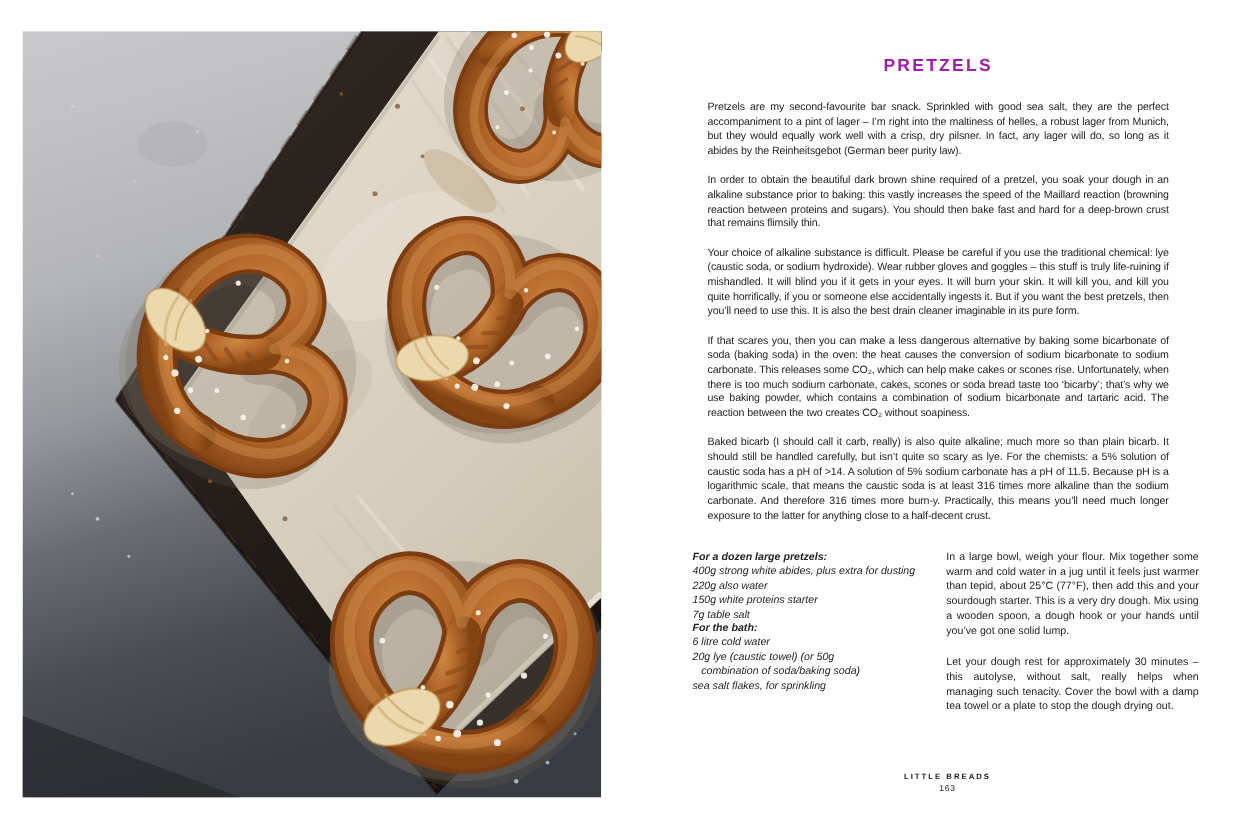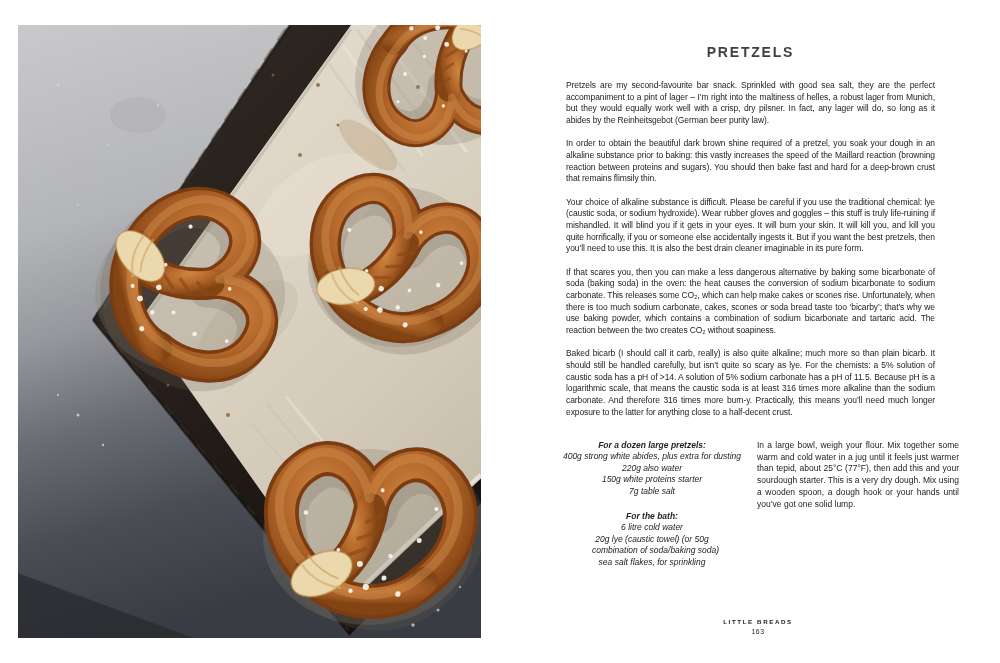--- a/index.html
+++ b/index.html
@@ -2,31 +2,31 @@
 <html><head>
 <meta charset="utf-8">
 <style>
   html,body{margin:0;padding:0;background:#ffffff;}
   .spread{position:relative;width:1000px;height:663px;background:#ffffff;overflow:hidden;
           font-family:"Liberation Sans",sans-serif;color:#232325;}
   .photo{position:absolute;left:18px;top:25px;width:463px;height:613px;}
   .photo svg{display:block;width:463px;height:613px;}
 
   .title{position:absolute;left:566px;top:44px;width:369px;margin:0;text-align:center;
-         font-size:14px;font-weight:bold;letter-spacing:1.8px;color:#404040;}
+         font-size:14px;font-weight:bold;letter-spacing:1.8px;color:#a21caf;}
   .intro{position:absolute;left:566px;top:80px;width:369px;font-size:8.5px;line-height:11.7px;
          letter-spacing:-0.1px;text-align:justify;}
   .intro p{margin:0 0 11.5px 0;}
   .it{}
 
   .ingredients{position:absolute;left:554px;top:440px;width:196px;font-size:8.5px;
                line-height:11.4px;font-style:italic;}
   .ingredients .ing-head{font-weight:bold;margin:0;}
-  .ingredients .ing-head.second{margin-top:14px;}
-  .ingredients div{margin:0;text-align:center;}
+  .ingredients .ing-head.second{}
+  .ingredients div{margin:0;}
   .ingredients .cont{padding-left:7px;}
 
   .method{position:absolute;left:757px;top:440px;width:202px;font-size:8.5px;line-height:11.7px;
           text-align:justify;}
   .method p{margin:0 0 14px 0;}
 
   .footer{position:absolute;left:540px;top:618px;width:436px;text-align:center;color:#1c1c1e;}
   .footer .section{font-size:6.2px;font-weight:bold;letter-spacing:1.6px;margin:0;}
   .footer .pageno{font-size:6.8px;letter-spacing:0.6px;margin-top:2.5px;}
 </style>
@@ -214,20 +214,21 @@
     <div>7g table salt</div>
     <div class="ing-head second">For the bath:</div>
     <div>6 litre cold water</div>
     <div>20g lye (caustic towel) (or 50g</div>
     <div class="cont">combination of soda/baking soda)</div>
     <div>sea salt flakes, for sprinkling</div>
   </div>
 
   <div class="method">
     <p>In a large bowl, weigh your flour. Mix together some warm and cold water in a jug until it feels just warmer than tepid, about 25°C (77°F), then add this and your sourdough starter. This is a very dry dough. Mix using a wooden spoon, a dough hook or your hands until you’ve got one solid lump.</p>
+    <p>Let your dough rest for approximately 30 minutes – this autolyse, without salt, really helps when managing such tenacity. Cover the bowl with a damp tea towel or a plate to stop the dough drying out.</p>
   </div>
 
   <div class="footer">
     <div class="section">LITTLE BREADS</div>
     <div class="pageno">163</div>
   </div>
 
 </div>
 
 </body></html>

